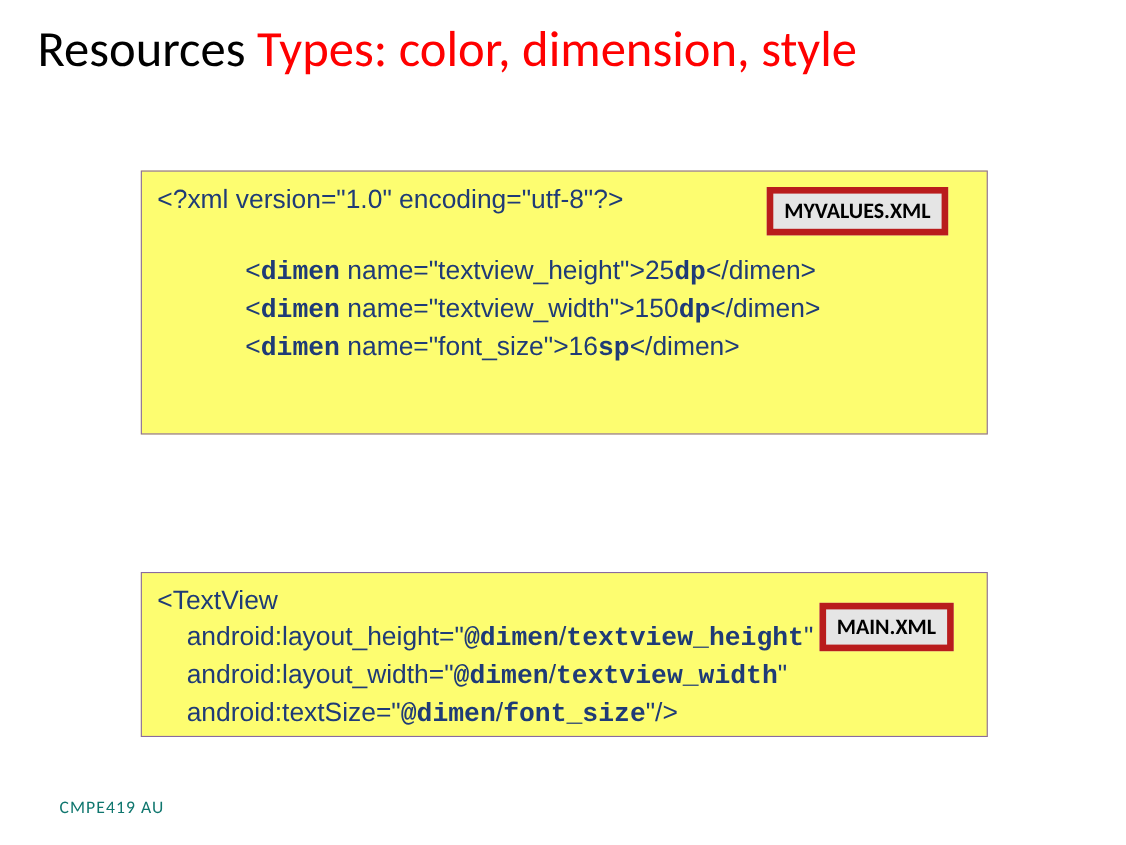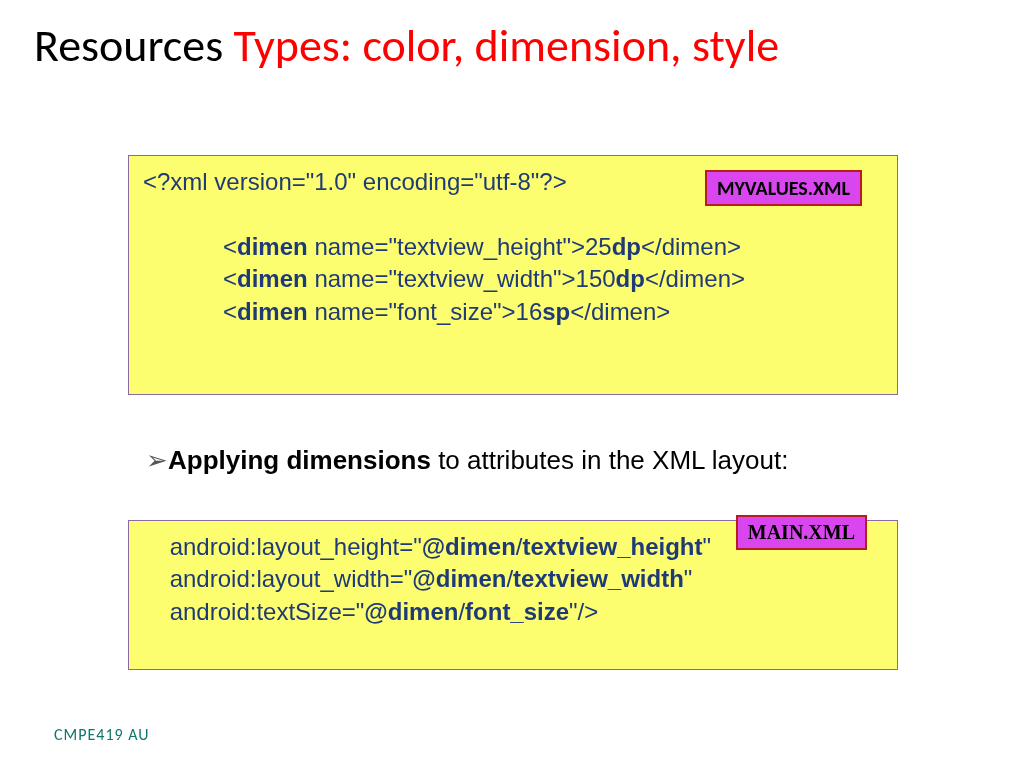--- a/index.html
+++ b/index.html
@@ -36,34 +36,34 @@
     padding: 10px 14px 12px 14px;
     font-size: 24px;
     line-height: 1.35;
     color: #1f3b77;
     font-family: Arial, Helvetica, sans-serif;
   }
   #box1 { left: 128px; top: 155px; width: 770px; height: 240px; }
   #box2 { left: 128px; top: 520px; width: 770px; height: 150px; }
 
   .codeline { white-space: pre; }
-  .b { font-weight: 700; }
+  .b { font-weight: 700; font-family: Liberation Mono, monospace; }
 
   .tag {
     position: absolute;
-    background: #d946ef;
-    border: 2px solid #b91c1c;
+    background: #e5e5e5;
+    border: 6px solid #b91c1c;
     font-weight: 700;
     font-size: 20px;
     color: #000000;
     padding: 4px 10px;
     font-family: Calibri, Arial, sans-serif;
   }
   #tag1 { right: 150px; top: 170px; }
-  #tag2 { right: 145px; top: 515px; font-family: Liberation Serif, serif; }
+  #tag2 { right: 145px; top: 548px; }
 
   .middle {
     position: absolute;
     left: 146px;
     top: 445px;
     font-size: 26px;
     color: #000000;
     font-family: Arial, Helvetica, sans-serif;
   }
   .middle .chev {
@@ -94,25 +94,23 @@
 
   <div id="box1" class="codebox">
     <div class="codeline">&lt;?xml version="1.0" encoding="utf-8"?&gt;</div>
     <div class="codeline">&nbsp;</div>
     <div class="codeline"><span>            &lt;</span><span class="b">dimen</span><span> name="textview_height"&gt;25</span><span class="b">dp</span><span>&lt;/dimen&gt;</span></div>
     <div class="codeline"><span>            &lt;</span><span class="b">dimen</span><span> name="textview_width"&gt;150</span><span class="b">dp</span><span>&lt;/dimen&gt;</span></div>
     <div class="codeline"><span>            &lt;</span><span class="b">dimen</span><span> name="font_size"&gt;16</span><span class="b">sp</span><span>&lt;/dimen&gt;</span></div>
   </div>
   <div id="tag1" class="tag">MYVALUES.XML</div>
 
-  <div class="middle">
-    <span class="chev">➢ </span><span class="bold">Applying dimensions</span><span> to attributes in the XML layout:</span>
-  </div>
 
   <div id="box2" class="codebox">
+    <div class="codeline">&lt;TextView</div>
     <div class="codeline"><span>    android:layout_height="</span><span class="b">@dimen</span><span>/</span><span class="b">textview_height</span><span>"</span></div>
     <div class="codeline"><span>    android:layout_width="</span><span class="b">@dimen</span><span>/</span><span class="b">textview_width</span><span>"</span></div>
     <div class="codeline"><span>    android:textSize="</span><span class="b">@dimen</span><span>/</span><span class="b">font_size</span><span>"/&gt;</span></div>
   </div>
   <div id="tag2" class="tag">MAIN.XML</div>
 
   <div class="footer">CMPE419 AU</div>
 
 </div>
 

